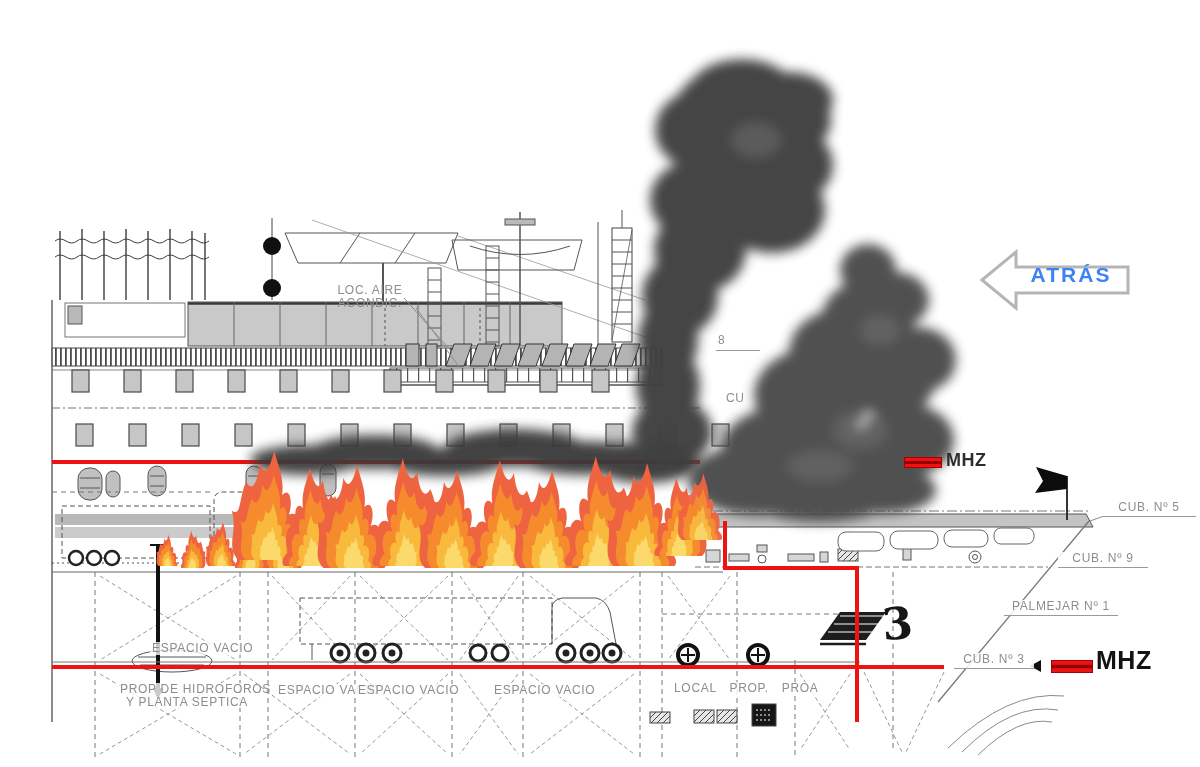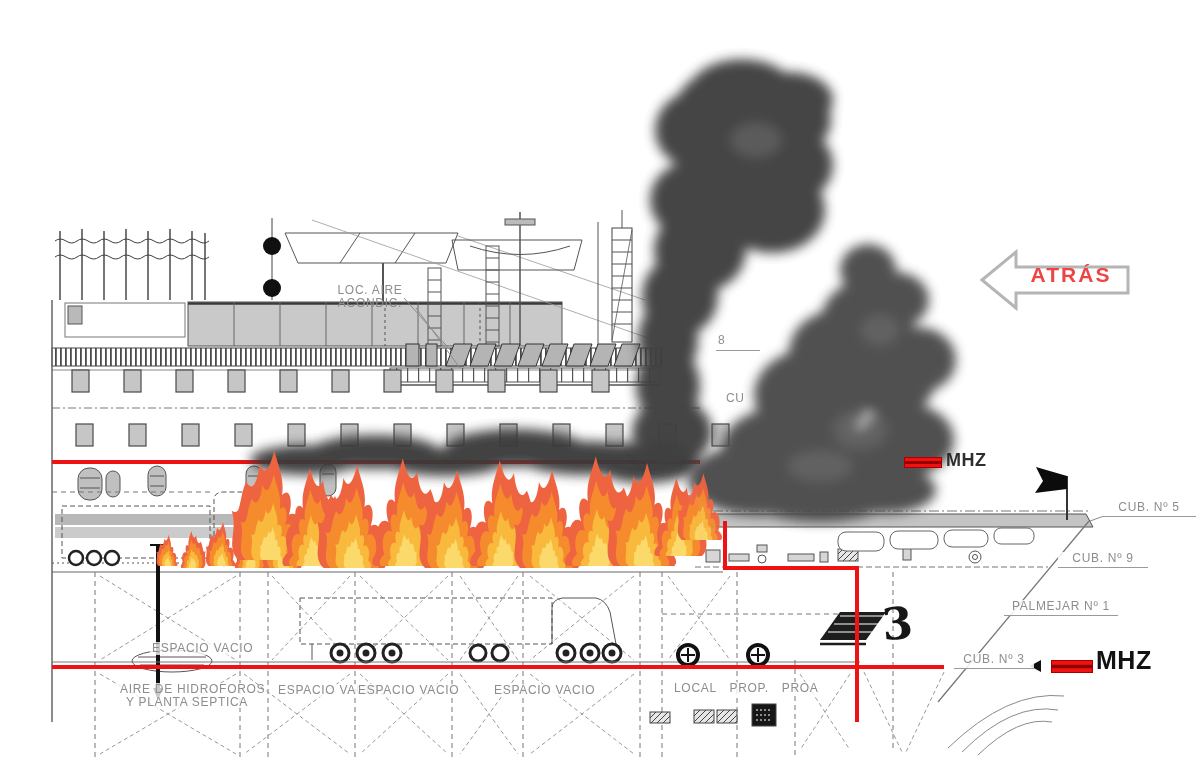--- a/index.html
+++ b/index.html
@@ -14,21 +14,21 @@
   .mhz-sm{font-size:18px;color:#2e2e2e;font-weight:600;letter-spacing:.5px;}
   .mhz-lg{font-size:25px;color:#131313;font-weight:600;letter-spacing:.5px;}
   .red-dash{background:linear-gradient(180deg,#ee1212 0 30%,#8f0000 40% 60%,#ee1212 70% 100%);
             border:1px solid #a80000;}
   .tri-left{width:0;height:0;border-top:6px solid transparent;border-bottom:6px solid transparent;
             border-right:11px solid #101010;}
   .num3{font-family:"DejaVu Serif",serif;font-size:44px;font-weight:bold;color:#161616;
         transform:rotate(-5deg);background:none;}
   .arrow-wrap{position:absolute;left:976px;top:248px;width:158px;height:66px;}
   .arrow-label{position:absolute;left:42px;top:15px;width:106px;text-align:center;font-size:21px;
-               font-weight:bold;color:#ef4444;letter-spacing:2px;}
+               font-weight:bold;color:#3b82f6;letter-spacing:2px;}
   .frag{background:none;}
 </style>
 </head>
 <body>
 
 <svg class="stage" width="1200" height="767" viewBox="0 0 1200 767">
   <defs>
     <pattern id="rail" width="5" height="20" patternUnits="userSpaceOnUse">
       <rect width="5" height="20" fill="#ffffff"></rect>
         <rect width="1.8" height="20" fill="#4a4a4a"></rect>
@@ -464,17 +464,17 @@
 
 <div class="ov dl dlc" style="left:312px;top:284px;width:112px;background:none;">
   <div>LOC. AIRE</div>
   <div>ACONDIC.</div>
 </div>
 <div class="ov dl" style="left:150px;top:642px;">ESPACIO VACIO</div>
 <div class="ov dl" style="left:276px;top:684px;">ESPACIO VACIO</div>
 <div class="ov dl" style="left:356px;top:684px;">ESPACIO VACIO</div>
 <div class="ov dl" style="left:492px;top:684px;">ESPACIO VACIO</div>
 <div class="ov dl dlc" style="left:118px;top:683px;width:134px;">
-  <div>AIRE DE HIDROFOROS</div>
+  <div>PROP DE HIDROFOROS</div>
   <div>Y PLANTA SEPTICA</div>
 </div>
 <div class="ov dl" style="left:672px;top:682px;word-spacing:9px;">LOCAL PROP. PROA</div>
 <div class="ov num3" style="left:882px;top:598px;">3</div>
 
 </body></html>

